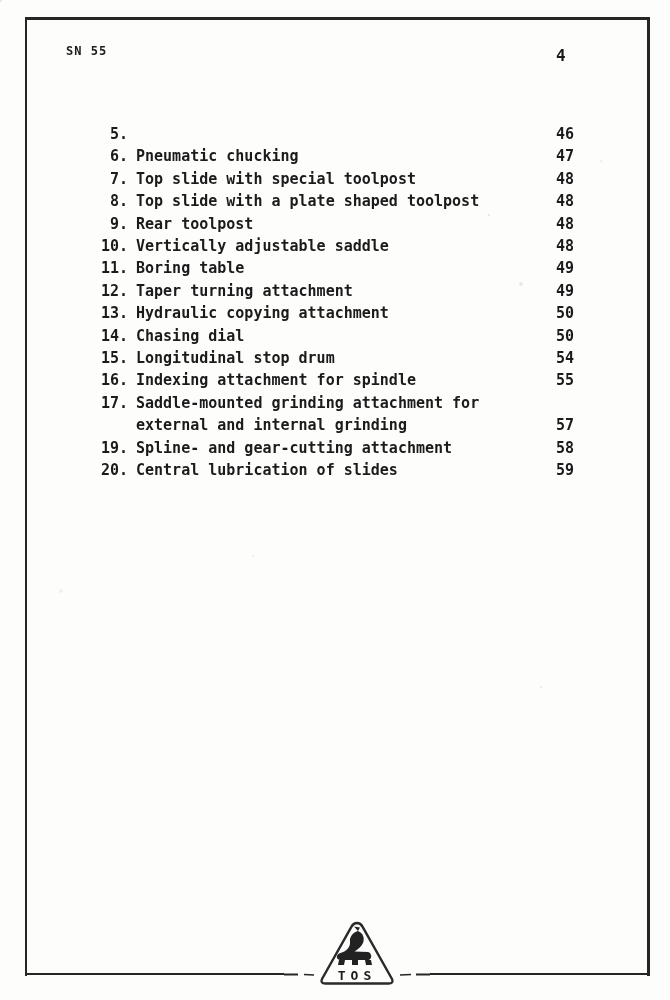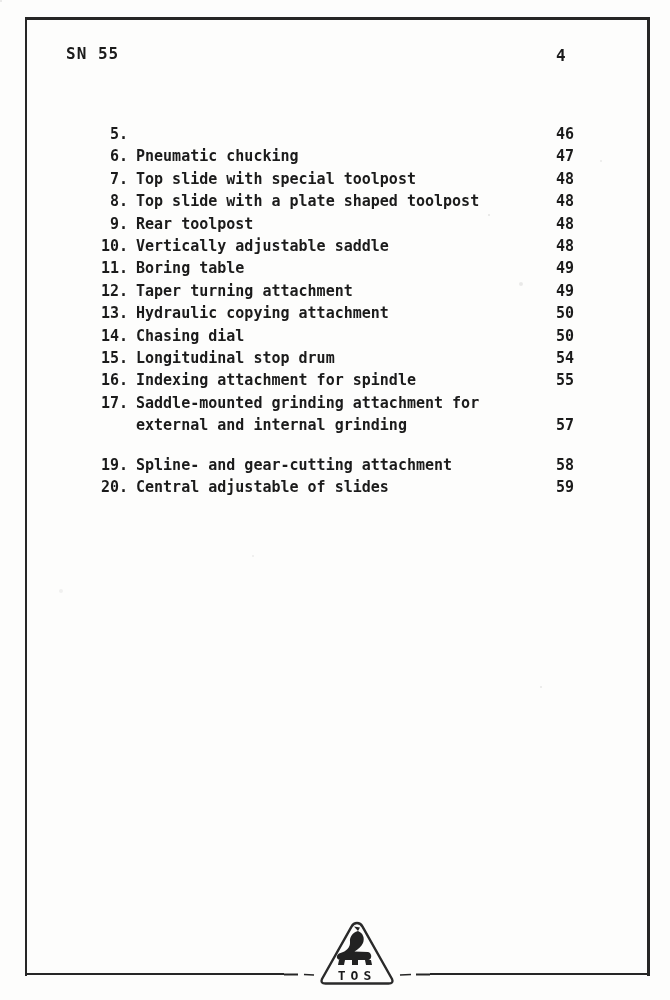--- a/index.html
+++ b/index.html
@@ -15,33 +15,33 @@
     border-top:3px solid #262626;
     border-right:3px solid #262626;
     background:transparent;
   }
   .bottom-rule{
     position:absolute;left:25px;top:973px;width:623px;height:2px;
     background:#262626;
   }
   .header-left{
     position:absolute;left:66px;top:44px;
-    font-size:16px;font-weight:bold;letter-spacing:1px;
+    font-size:12px;font-weight:bold;letter-spacing:1px;
   }
   .header-right{
     position:absolute;left:556px;top:46px;
     font-size:16px;font-weight:bold;
   }
   .toc{
     position:absolute;left:98px;top:123px;width:480px;
     font-size:15px;font-weight:bold;line-height:22.4px;
     letter-spacing:0px;
   }
   .toc-row{display:flex;align-items:baseline;}
-  .toc-row.gap-before{margin-top:17px;}
+  .toc-row.gap-before{}
   .toc-num{width:30px;text-align:right;flex:0 0 auto;}
   .toc-label{margin-left:8px;white-space:nowrap;}
   .toc-label.cont{margin-left:38px;text-align:right;}
   .toc-page{margin-left:auto;width:26px;text-align:center;flex:0 0 auto;}
   .logo-wrap{
     position:absolute;left:284px;top:918px;width:146px;height:76px;
     background:#fdfdfc;
   }
   .speckles{
     position:absolute;left:0;top:0;width:2px;height:2px;border-radius:50%;
@@ -132,21 +132,21 @@
       <span class="toc-label cont">external and internal grinding</span>
       <span class="toc-page">57</span>
     </div>
     <div class="toc-row gap-before">
       <span class="toc-num">19.</span>
       <span class="toc-label">Spline- and gear-cutting attachment</span>
       <span class="toc-page">58</span>
     </div>
     <div class="toc-row">
       <span class="toc-num">20.</span>
-      <span class="toc-label">Central adjustable of slides</span>
+      <span class="toc-label">Central lubrication of slides</span>
       <span class="toc-page">59</span>
     </div>
   </div>
 
 <div class="logo-wrap">
   <svg width="146" height="76" viewBox="0 0 146 76">
 
     <line x1="0" y1="56.5" x2="14" y2="56.5" stroke="#262626" stroke-width="2"></line>
     <line x1="20" y1="56.5" x2="30" y2="57" stroke="#262626" stroke-width="1.6"></line>
     <line x1="116" y1="57" x2="127" y2="56.5" stroke="#262626" stroke-width="1.6"></line>

